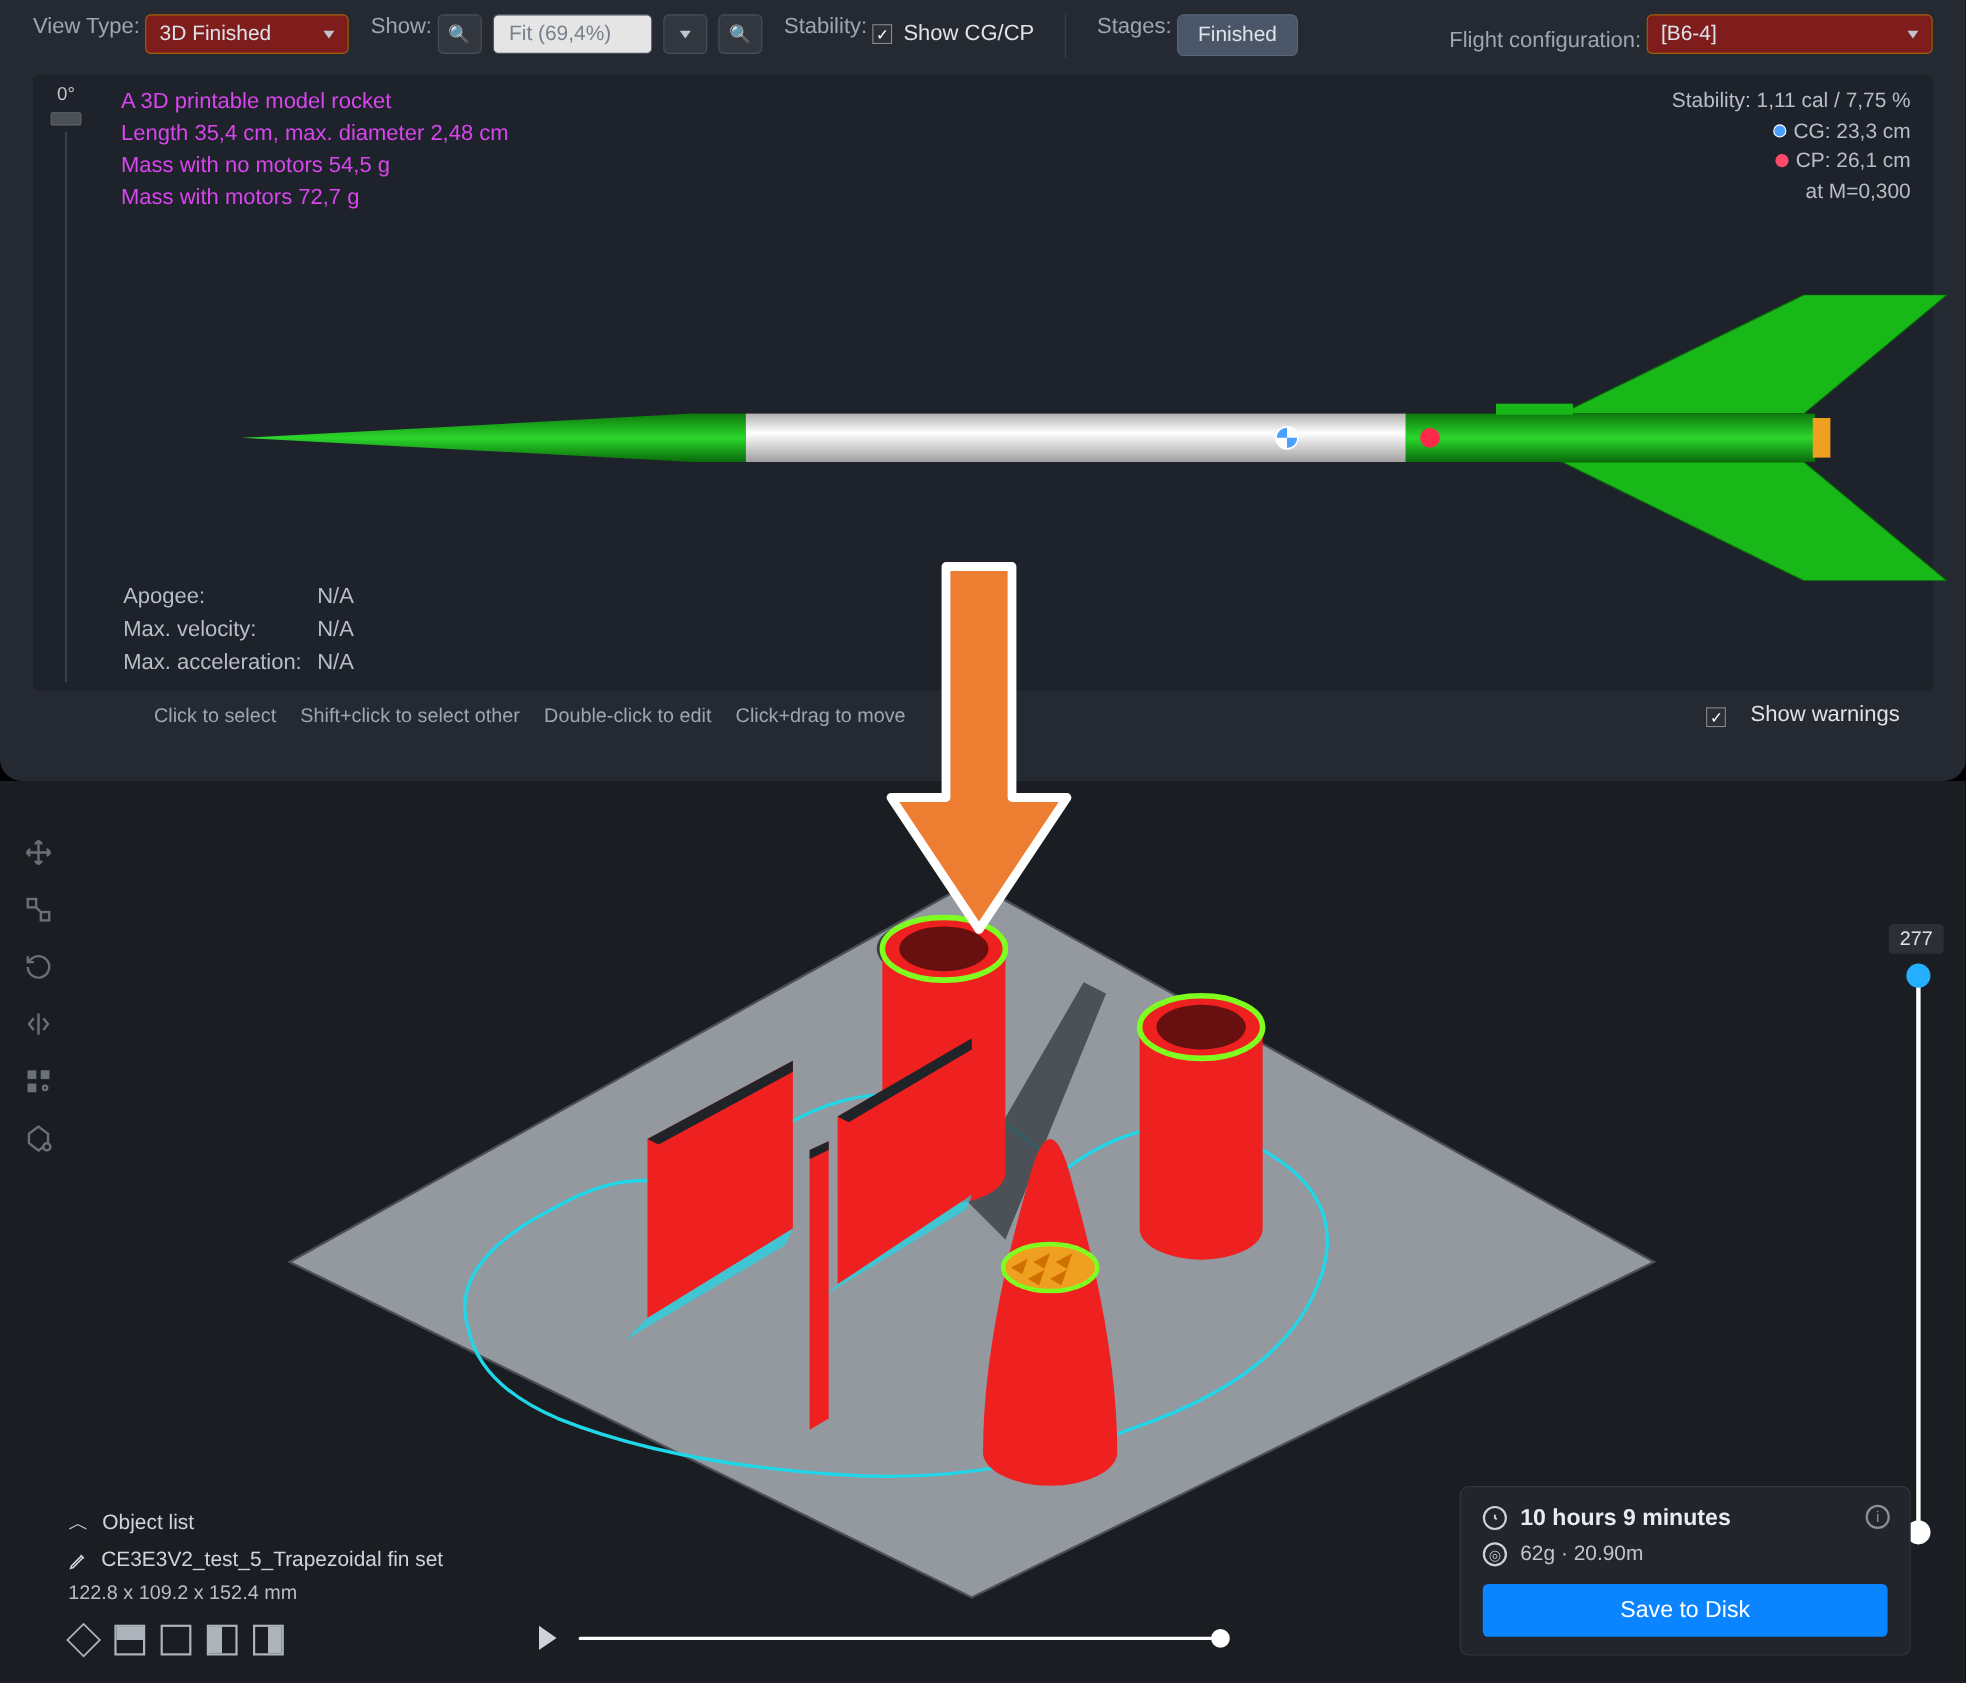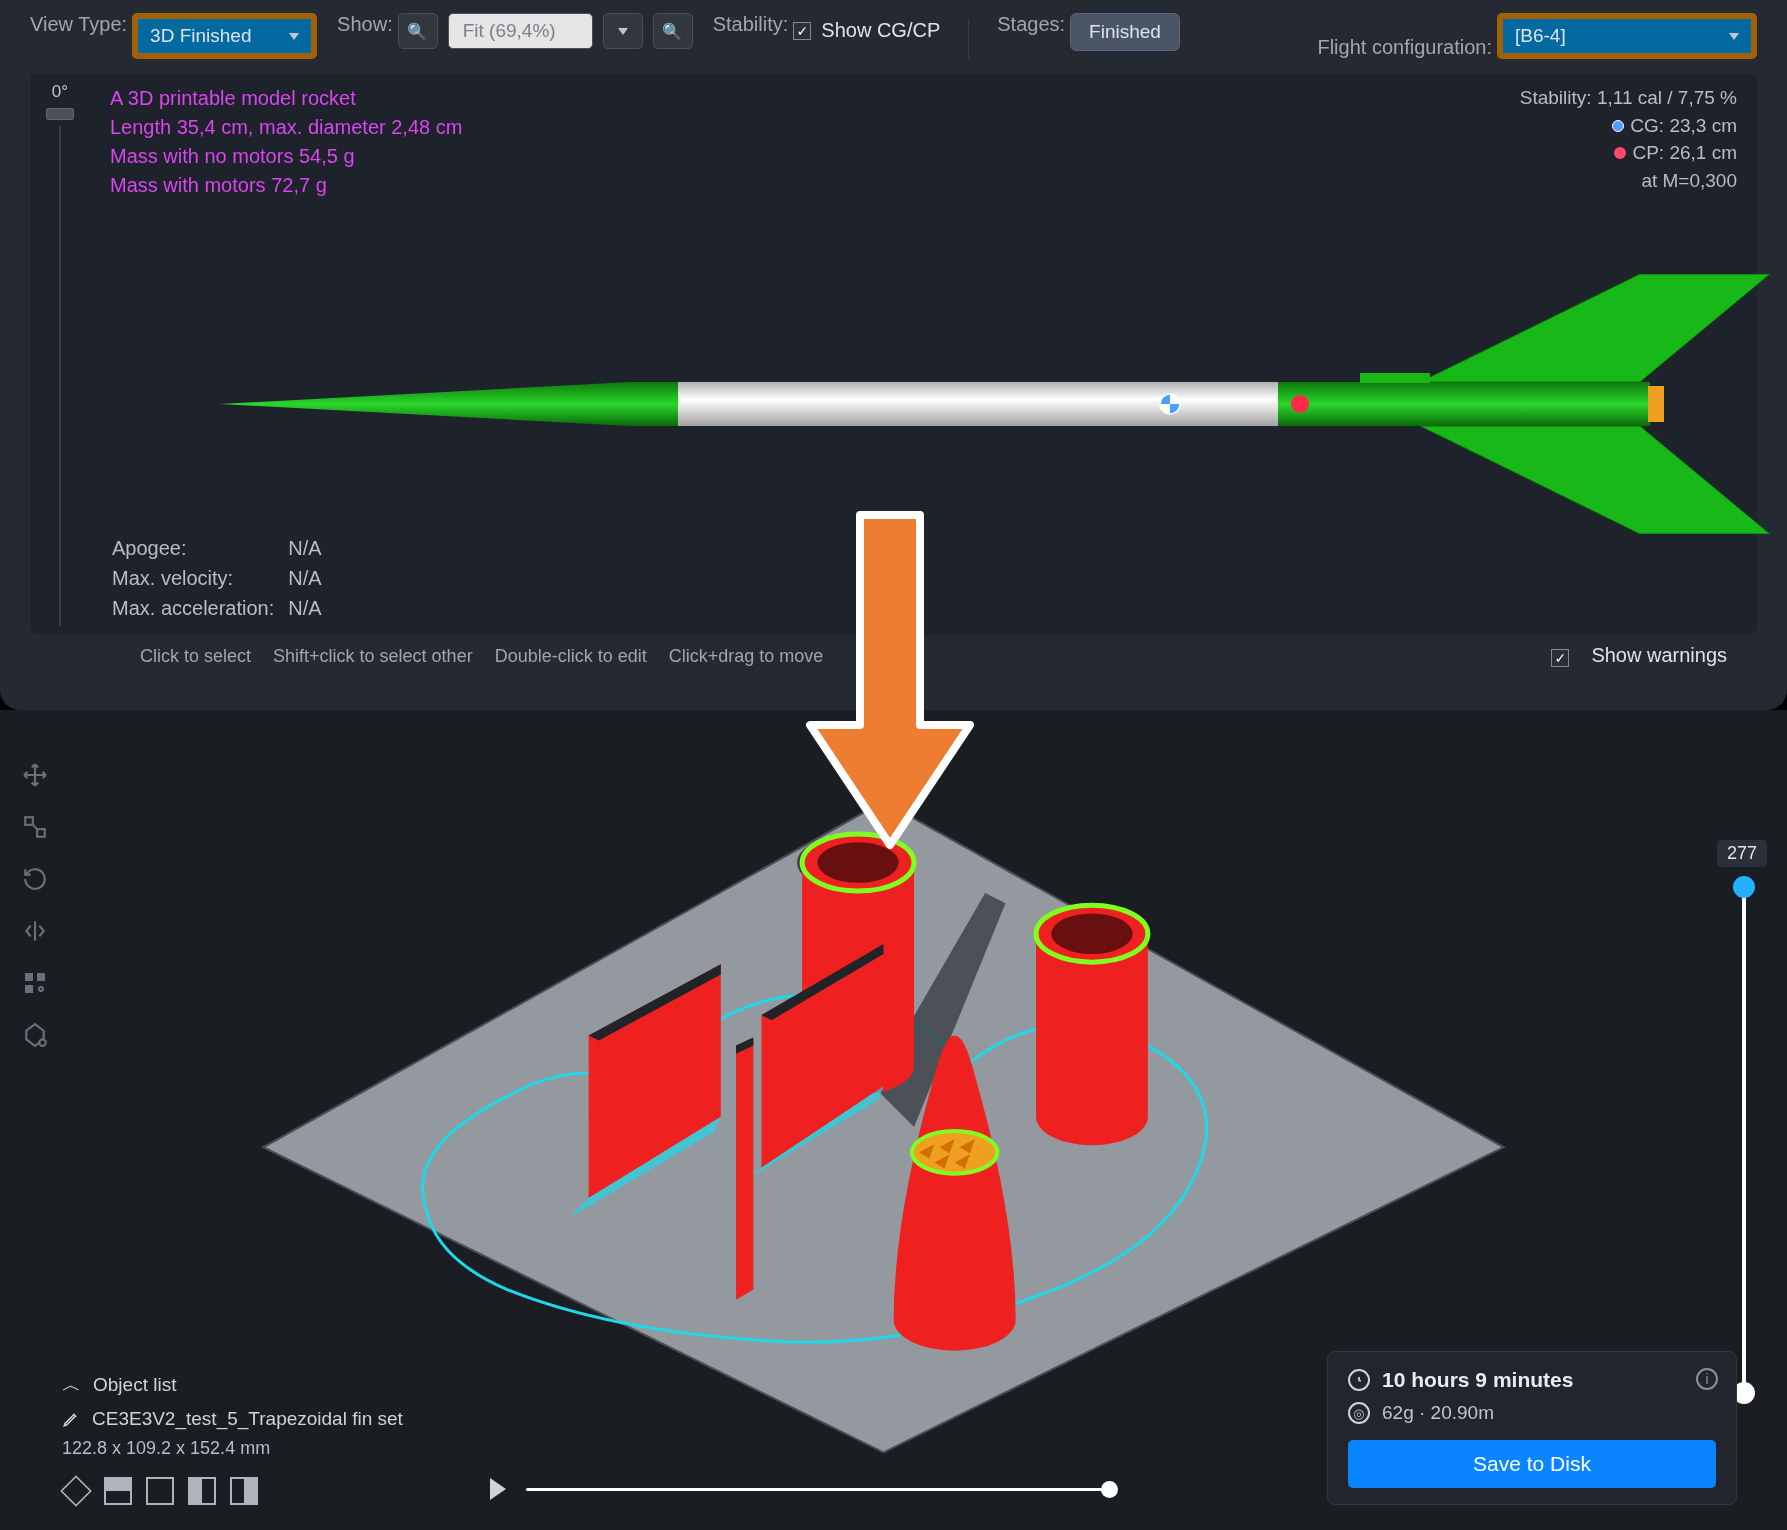--- a/index.html
+++ b/index.html
@@ -4,21 +4,21 @@
 <style>
 * { box-sizing: border-box; margin: 0; padding: 0; font-family: -apple-system, "Segoe UI", sans-serif; }
 body { background: #000; width: 1787px; height: 1530px; position: relative; overflow: hidden; }
 
 
 .top-panel { position: absolute; top: 0; left: 0; right: 0; height: 710px; background: #252a32; border-radius: 0 0 20px 20px; padding: 8px 30px 0 30px; }
 .toolbar { display: flex; align-items: flex-start; gap: 20px; padding: 5px 0 15px 0; }
 .tb-group { display: flex; flex-direction: row; gap: 5px; }
 .tb-label { color: #a0a6b0; font-size: 20px; }
 .tb-row { display: flex; align-items: center; gap: 10px; }
-.dropdown { background: #0369a1; color: #dfe2e8; border: 6px solid #a16207; border-radius: 5px; padding: 6px 12px; font-size: 19px; display: flex; align-items: center; justify-content: space-between; cursor: pointer; }
+.dropdown { background: #7f1d1d; color: #dfe2e8; border: 1px solid #a16207; border-radius: 5px; padding: 6px 12px; font-size: 19px; display: flex; align-items: center; justify-content: space-between; cursor: pointer; }
 .dropdown.view { width: 185px; }
 .dropdown.flight { width: 260px; }
 .chev { border-left: 5px solid transparent; border-right: 5px solid transparent; border-top: 7px solid #c0c4cc; }
 .zoom-btn { width: 40px; height: 36px; background: #32373f; border: 1px solid #484f5b; border-radius: 5px; color: #8a909c; font-size: 16px; display: flex; align-items: center; justify-content: center; cursor: pointer; }
 .zoom-fit { background: #e5e5e5; border: 1px solid #484f5b; border-radius: 5px; color: #7a808c; padding: 6px 14px; font-size: 19px; width: 145px; }
 .spacer { flex: 1; }
 .checkbox { width: 18px; height: 18px; border: 1px solid #888; background: #2a2f38; display: inline-flex; align-items: center; justify-content: center; color: #fff; font-size: 14px; cursor: pointer; }
 .stage-btn { background: #4a5568; color: #dfe2e8; border: 1px solid #5a6578; border-radius: 6px; padding: 7px 18px; font-size: 19px; cursor: pointer; }
 .divider { width: 1px; height: 40px; background: #3a3f48; margin: 0 8px; align-self: flex-end; }
 

